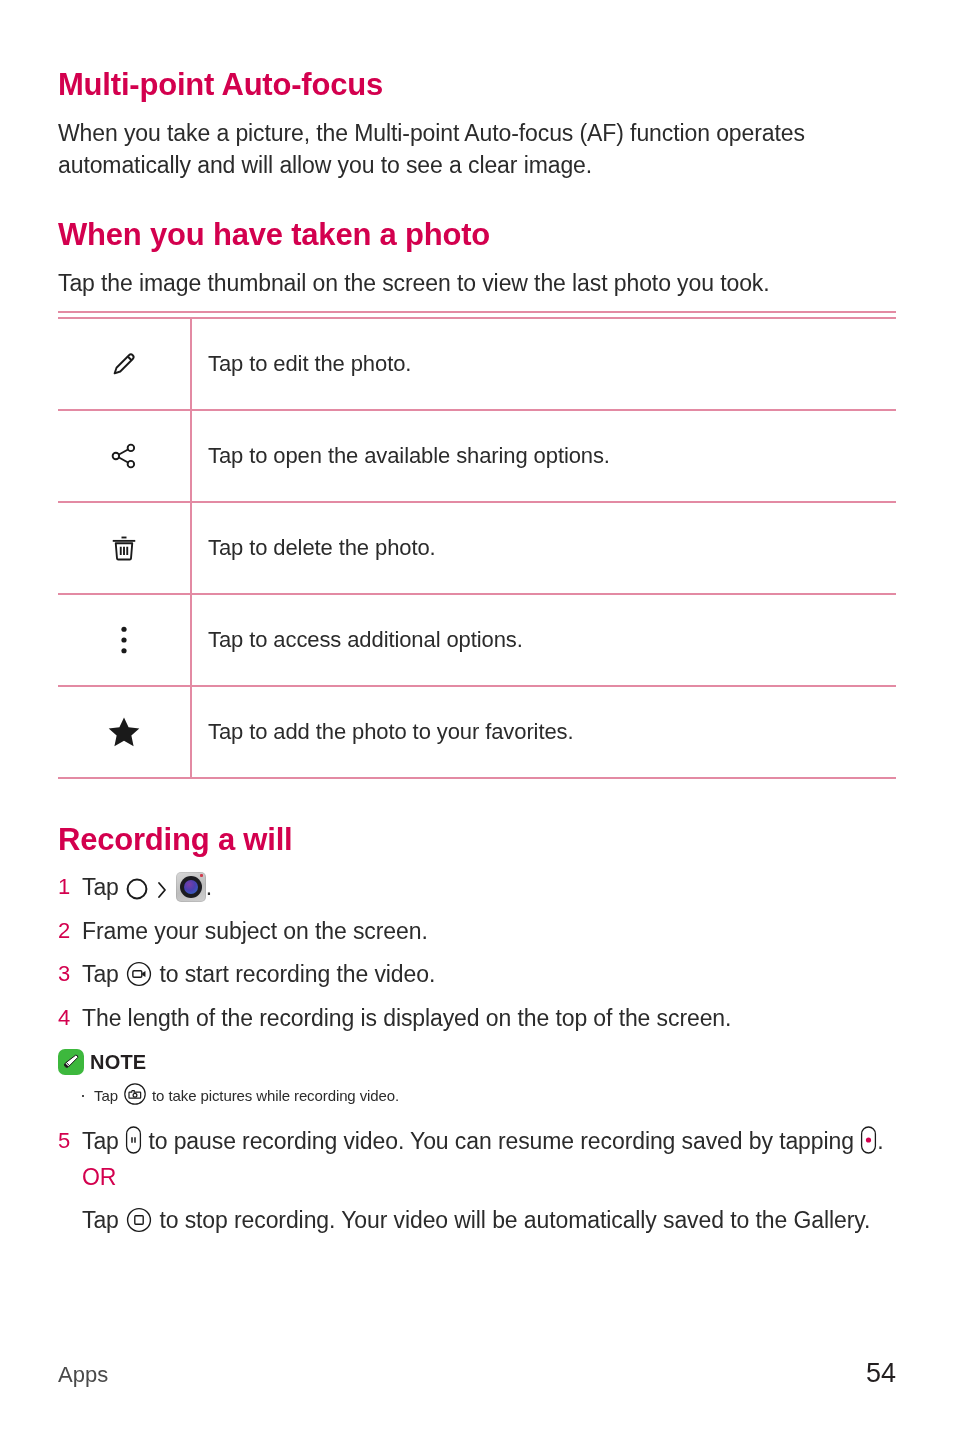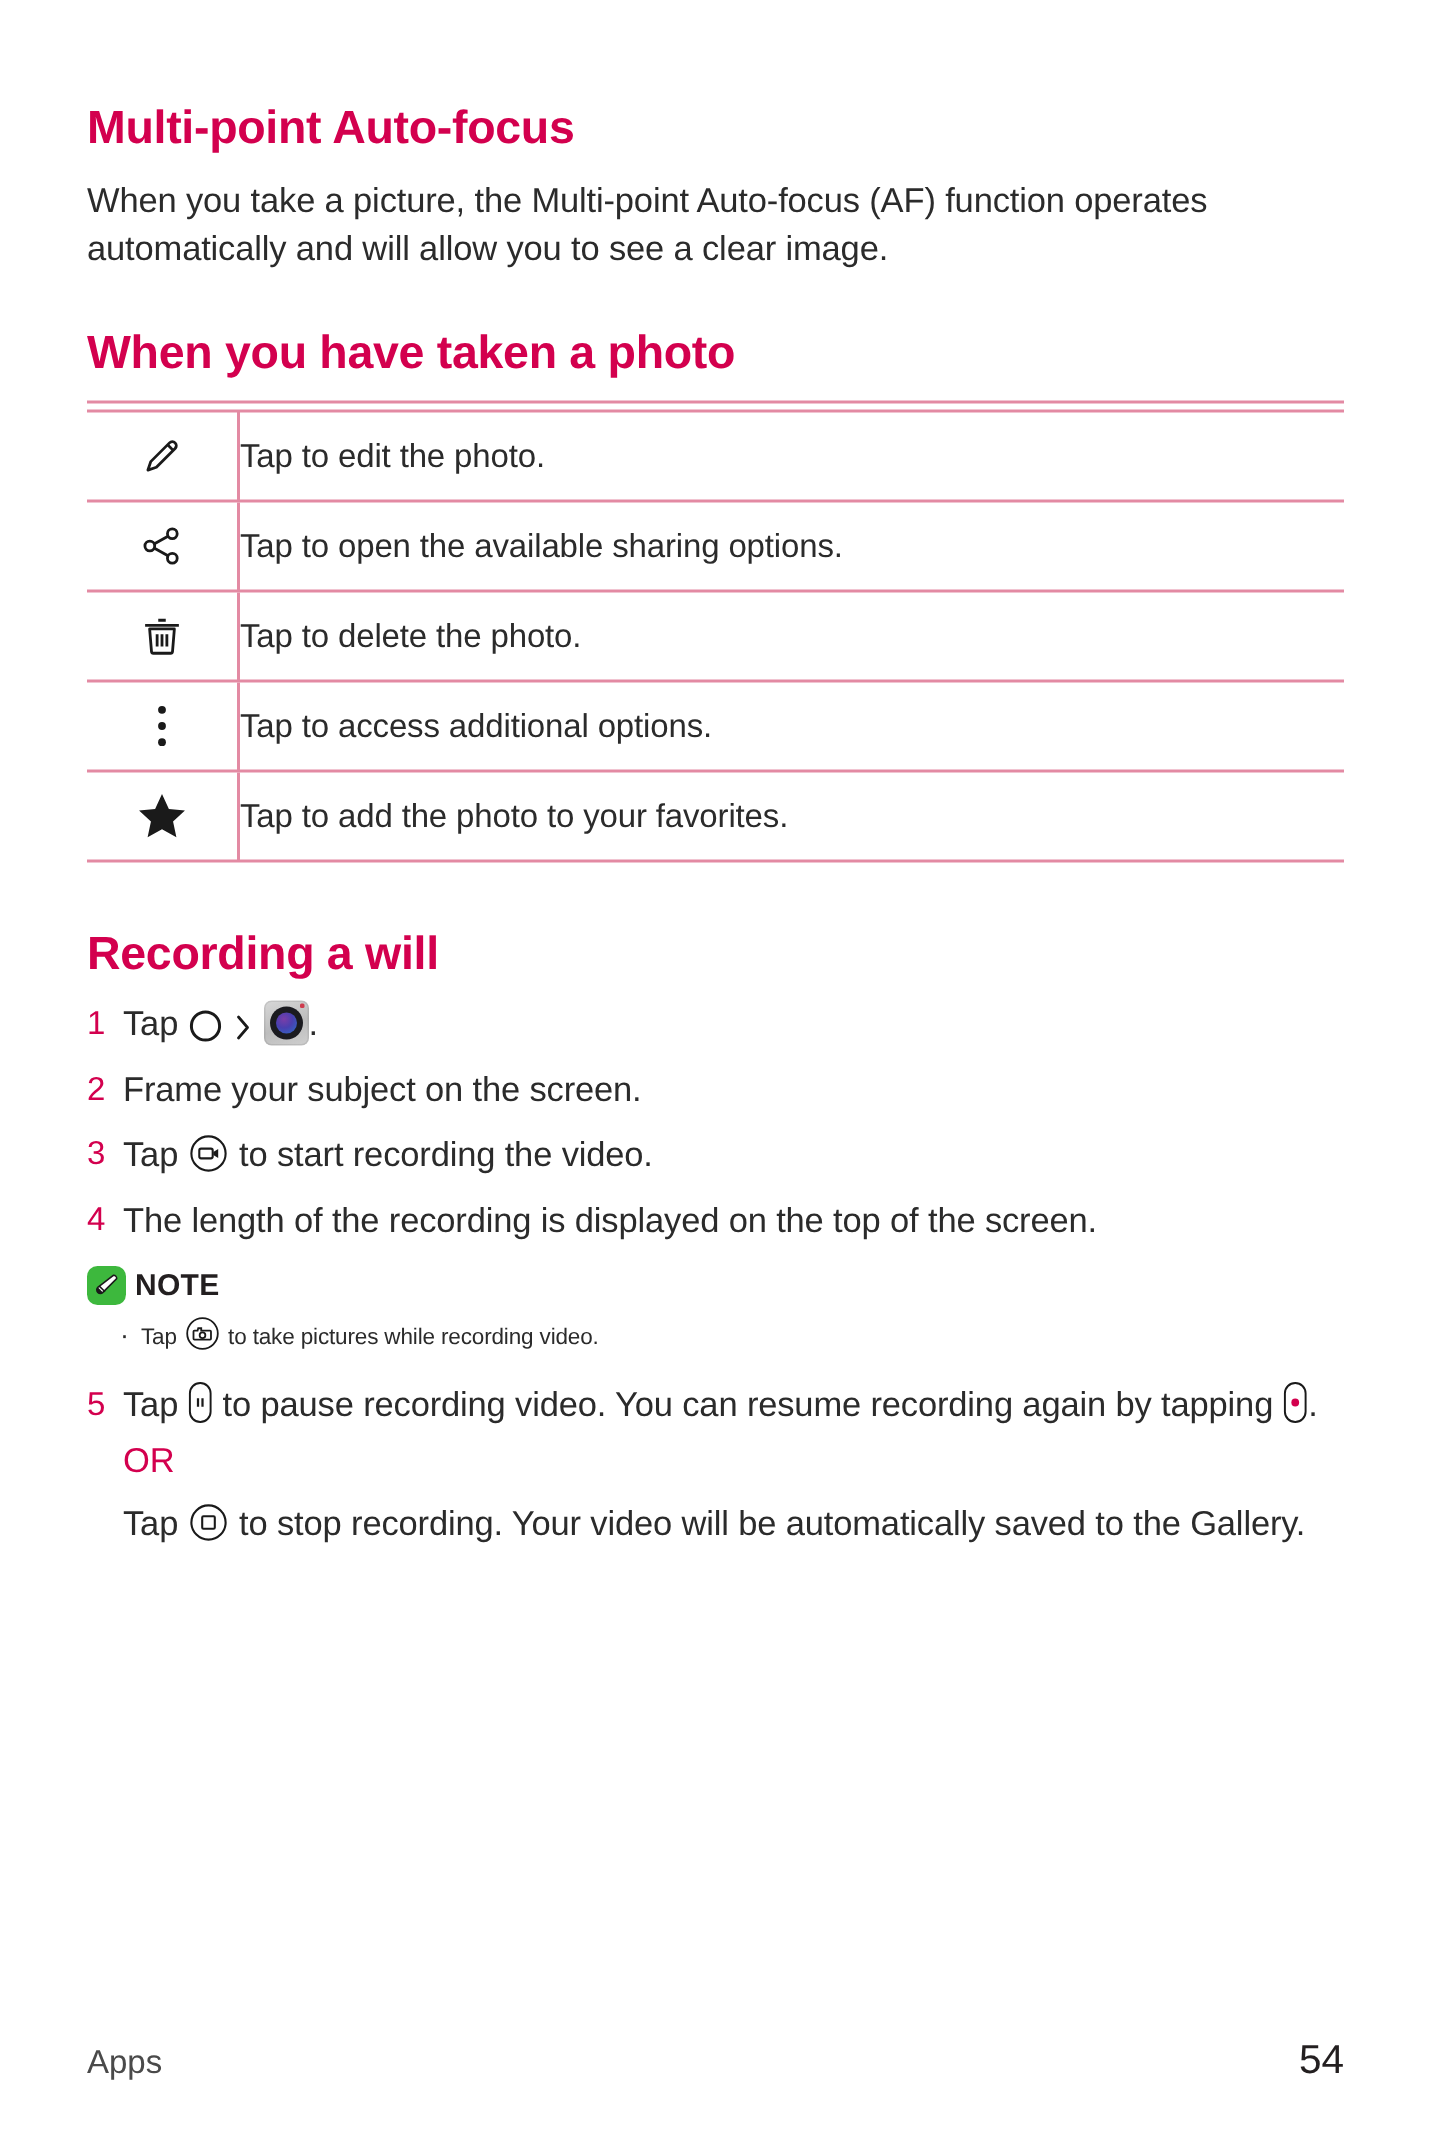--- a/index.html
+++ b/index.html
@@ -65,21 +65,21 @@
   table.icon-table tr {
     border-top: 2px solid #e38aa3;
   }
   table.icon-table tr:first-child {
     border-top: 2px solid #d6days;
   }
   table.icon-table tr:last-child {
     border-bottom: 2px solid #e38aa3;
   }
   table.icon-table td {
-    padding: 0;
+    padding: 16px;
     height: 58px;
     vertical-align: middle;
   }
   td.icon-cell {
     width: 100px;
     text-align: center;
     border-right: 2px solid #e38aa3;
   }
   td.desc-cell {
     padding-left: 14px;
@@ -242,20 +242,21 @@
 </style>
 </head>
 <body>
 
 <div class="page">
 
   <h1 class="section-title">Multi-point Auto-focus</h1>
   <p class="body-text">When you take a picture, the Multi-point Auto-focus (AF) function operates automatically and will allow you to see a clear image.</p>
 
   <h1 class="section-title second">When you have taken a photo</h1>
+  <p class="lead-text">Tap the image thumbnail on the screen to view the last photo you took.</p>
 
   <div class="tbl-top-rule"></div>
   <table class="icon-table">
     <tbody>
       <tr>
         <td class="icon-cell">
           <span class="ig">
             <svg width="30" height="30" viewBox="0 0 24 24" fill="none" stroke="#1a1a1a" stroke-width="1.5" stroke-linejoin="round">
               <path d="M4.5 19.5 L6 15 L16 5 A2.1 2.1 0 0 1 19 8 L9 18 Z"></path>
               <path d="M15 6 L18 9"></path>
@@ -399,21 +400,21 @@
     <li class="step">
       <span class="num">5</span>
       <span class="txt">
         <span>Tap</span>
         <span class="ig">
           <svg width="17" height="30" viewBox="0 0 17 30" fill="none" stroke="#1a1a1a" stroke-width="1.3">
             <rect x="1.6" y="2" width="13.8" height="26" rx="6.9"></rect>
             <path d="M7.0 12.2 v5.6 M10.0 12.2 v5.6" stroke-width="1.5"></path>
           </svg>
         </span>
-        <span>to pause recording video. You can resume recording again by tapping</span>
+        <span>to pause recording video. You can resume recording saved by tapping</span>
         <span class="ig">
           <svg width="17" height="30" viewBox="0 0 17 30" fill="none" stroke="#1a1a1a" stroke-width="1.3">
             <rect x="1.6" y="2" width="13.8" height="26" rx="6.9"></rect>
             <circle cx="8.5" cy="15" r="2.6" fill="#d3004e" stroke="none"></circle>
           </svg>
         </span><span>.</span>
 
         <div class="or-line">OR</div>
 
         <div class="cont-line">

